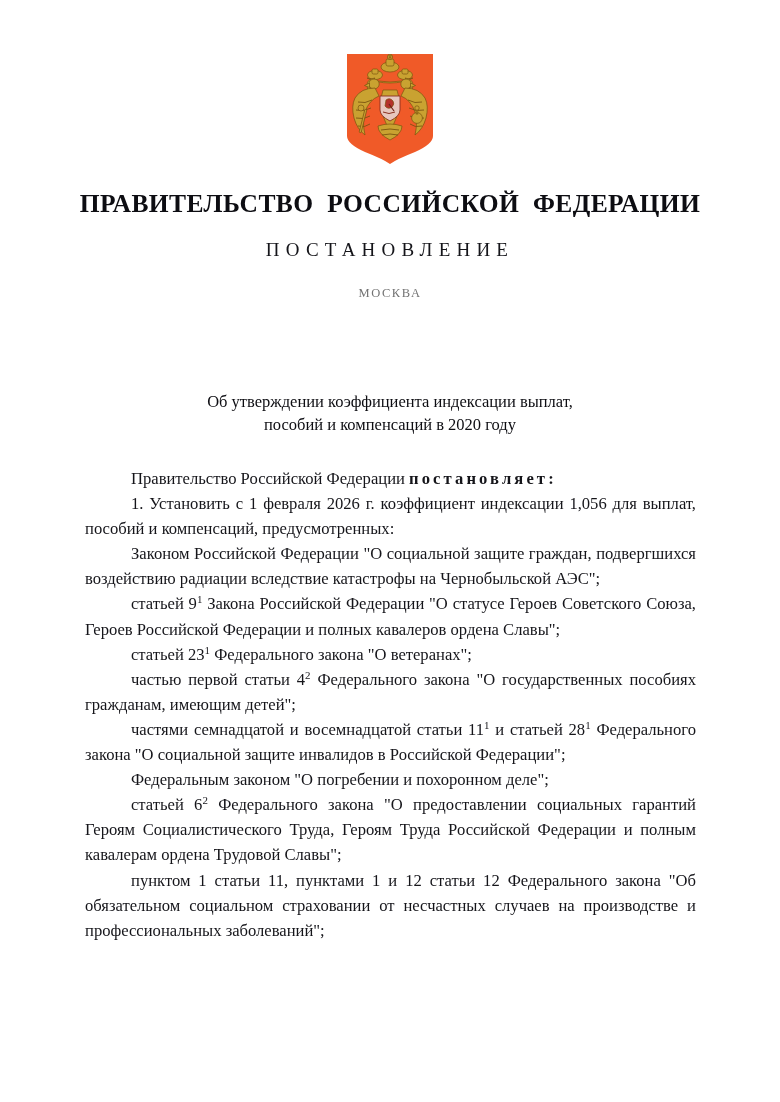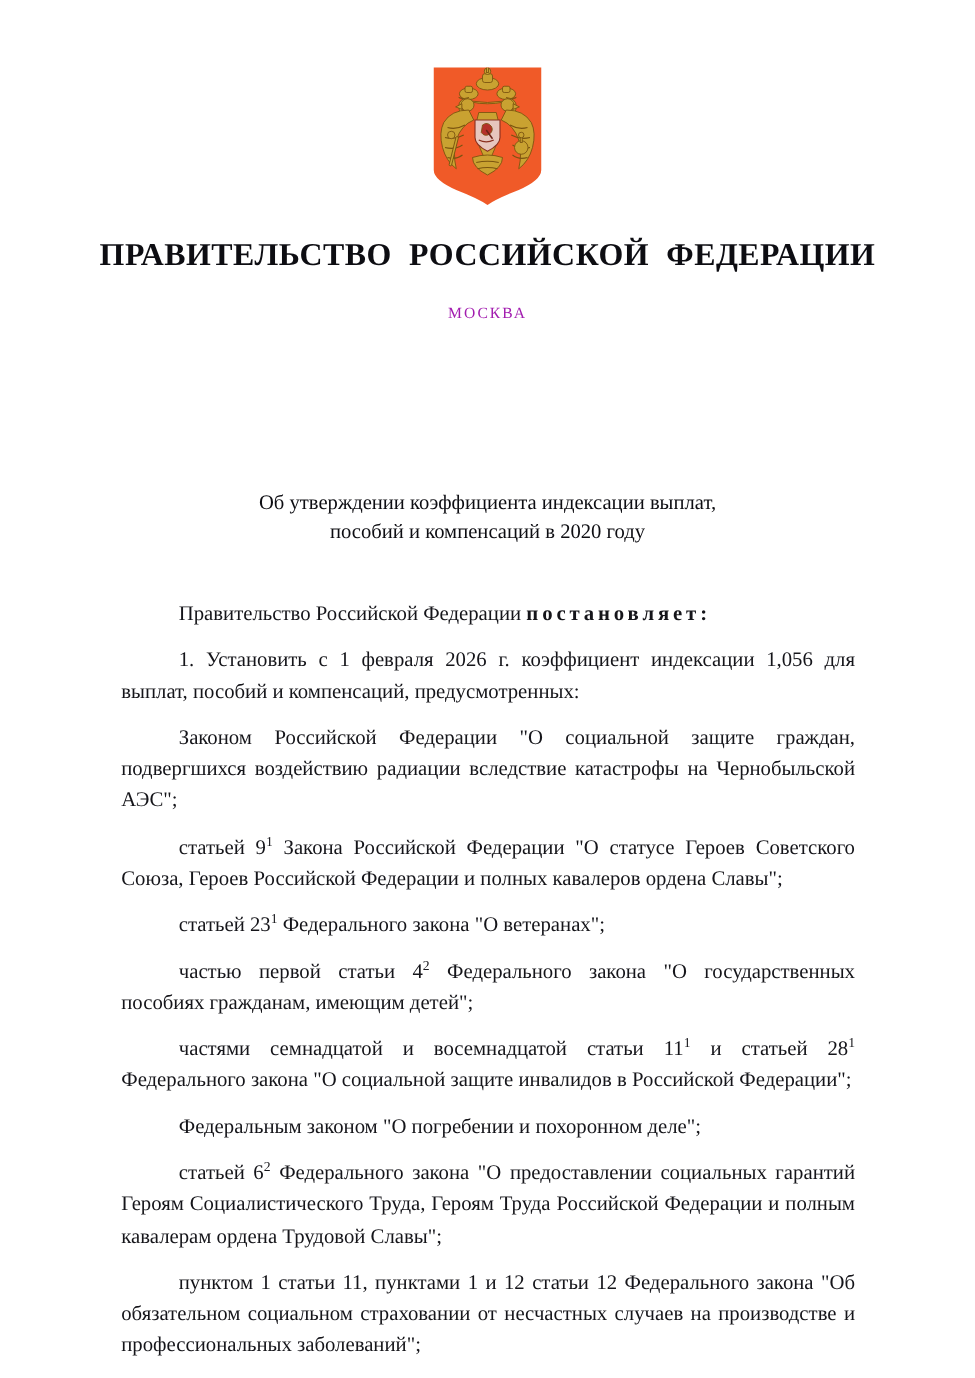--- a/index.html
+++ b/index.html
@@ -72,21 +72,21 @@
   .doc-date {
     font-size: 18.5px;
     margin: 20px 0 0 0;
     color: #15151a;
     line-height: 1.1;
   }
   .doc-city {
     font-size: 12.5px;
     letter-spacing: 1.6px;
     margin: 26px 0 0 0;
-    color: #a21caf;
+    color: #737373;
     line-height: 1.1;
   }
 
   
   .doc-subject {
     position: absolute;
     top: 390px;
     left: 120px;
     width: 540px;
     text-align: center;
@@ -101,21 +101,21 @@
     position: absolute;
     top: 466px;
     left: 85px;
     width: 611px;
     font-size: 16.6px;
     line-height: 25.1px;
     text-align: justify;
     color: #15151a;
   }
   .body-text p {
-    margin: 12px;
+    margin: 0;
     text-indent: 46px;
     text-align: justify;
     text-justify: inter-word;
   }
   .body-text p:last-child {
     text-align: justify;
   }
   .emph-spaced {
     font-weight: bold;
     letter-spacing: 3.1px;
@@ -203,20 +203,21 @@
             <rect x="71.2" y="57" width="1.6" height="5"></rect>
             <circle cx="72" cy="56" r="2.2"></circle>
           </g>
         </g>
       </svg>
     </div>
   </div>
 
   <div class="header">
     <div class="gov-title">ПРАВИТЕЛЬСТВО  РОССИЙСКОЙ  ФЕДЕРАЦИИ</div>
+    <div class="doc-type">ПОСТАНОВЛЕНИЕ</div>
     <div class="doc-city">МОСКВА</div>
   </div>
 
   <div class="doc-subject">
     <div>Об утверждении коэффициента индексации выплат,</div>
     <div>пособий и компенсаций в 2020 году</div>
   </div>
 
   <div class="body-text">
 

